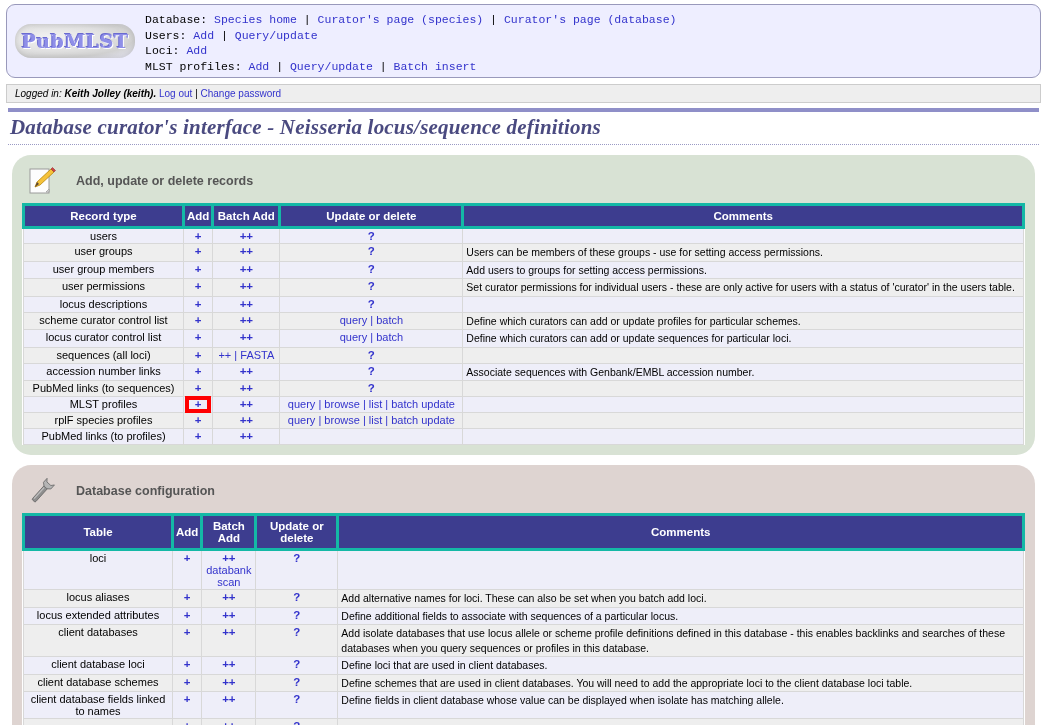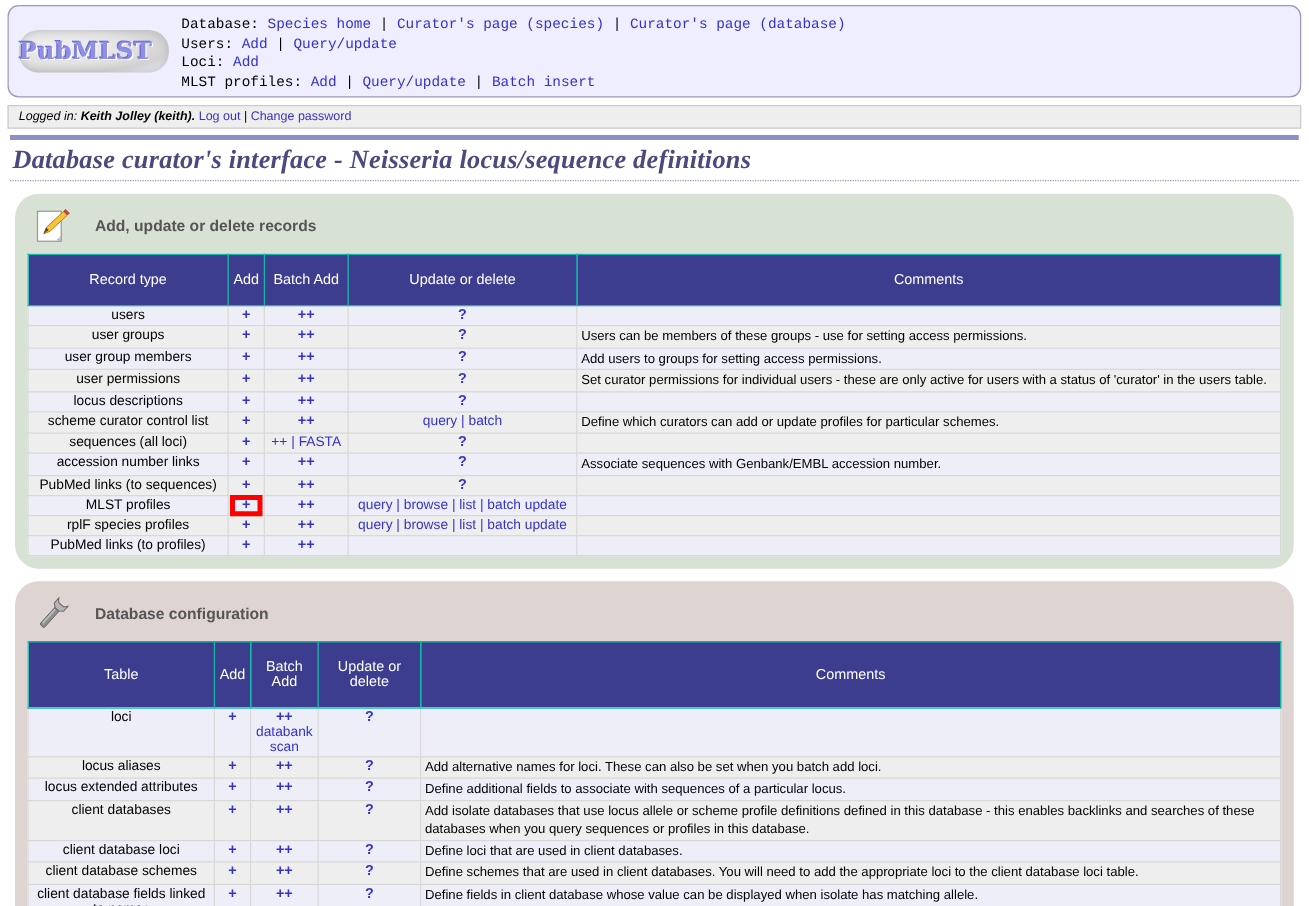--- a/index.html
+++ b/index.html
@@ -28,21 +28,21 @@
   .logo {
     width: 120px;
     height: 34px;
     margin: 19px 0 0 8px;
     flex: 0 0 auto;
     position: relative;
     border-radius: 16px;
     background:
       radial-gradient(ellipse at 30% 40%, #f2f2f2 0%, #e2e2e2 45%, #d2d2d2 70%, #eeeeff 100%);
     box-shadow: inset 0 0 6px rgba(150,150,150,0.5);
-    display: flex; align-items: center; justify-content: flex-start;
+    display: flex; align-items: center; justify-content: center;
   }
   .logo-text {
     font-family: "DejaVu Serif", serif;
     font-weight: bold;
     font-size: 19px;
     letter-spacing: 0.5px;
     color: #8f8fe8;
     text-shadow: 1px 1px 0 #ffffff, -1px -1px 0 #6a6ad0, 0 0 1px #5555c0;
   }
   .nav-lines {
@@ -118,24 +118,24 @@
   
   table.grid {
     border-collapse: collapse;
     width: 100%;
     font-size: 11px;
     background: #ffffff;
   }
   table.grid th {
     background: #3d3d8f;
     color: #ffffff;
-    font-weight: normal;
+    font-weight: bold;
     font-size: 11.5px;
-    padding: 14px 2px;
-    border: 1px solid #14b8a6;
+    padding: 4px 2px;
+    border: 3px solid #14b8a6;
     text-align: center;
     vertical-align: middle;
   }
   table.grid td {
     border: 1px solid #d8d8d8;
     padding: 1px 3px;
     vertical-align: top;
     height: 16px;
   }
   tr.odd td  { background: #eeeef9; }
@@ -266,20 +266,27 @@
             <td class="lnk"><a class="tl qm" href="#">?</a></td>
             <td class="cmt"></td>
           </tr>
           <tr class="even">
             <td class="name">scheme curator control list</td>
             <td class="ctr"><a class="tl plus" href="#">+</a></td>
             <td class="ctr"><a class="tl plus" href="#">++</a></td>
             <td class="lnk"><a class="tl" href="#">query</a><span class="bar"> | </span><a class="tl" href="#">batch</a></td>
             <td class="cmt">Define which curators can add or update profiles for particular schemes.</td>
           </tr>
+          <tr class="odd">
+            <td class="name">locus curator control list</td>
+            <td class="ctr"><a class="tl plus" href="#">+</a></td>
+            <td class="ctr"><a class="tl plus" href="#">++</a></td>
+            <td class="lnk"><a class="tl" href="#">query</a><span class="bar"> | </span><a class="tl" href="#">batch</a></td>
+            <td class="cmt">Define which curators can add or update sequences for particular loci.</td>
+          </tr>
           <tr class="even">
             <td class="name">sequences (all loci)</td>
             <td class="ctr"><a class="tl plus" href="#">+</a></td>
             <td class="ctr"><a class="tl" href="#">++</a><span class="bar"> | </span><a class="tl" href="#">FASTA</a></td>
             <td class="lnk"><a class="tl qm" href="#">?</a></td>
             <td class="cmt"></td>
           </tr>
           <tr class="odd">
             <td class="name">accession number links</td>
             <td class="ctr"><a class="tl plus" href="#">+</a></td>

